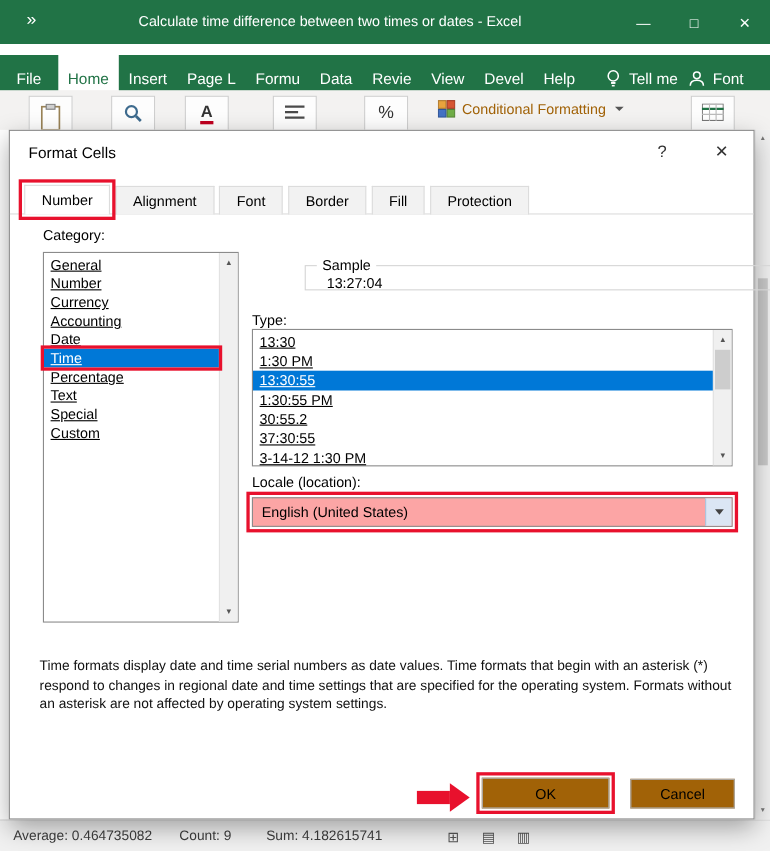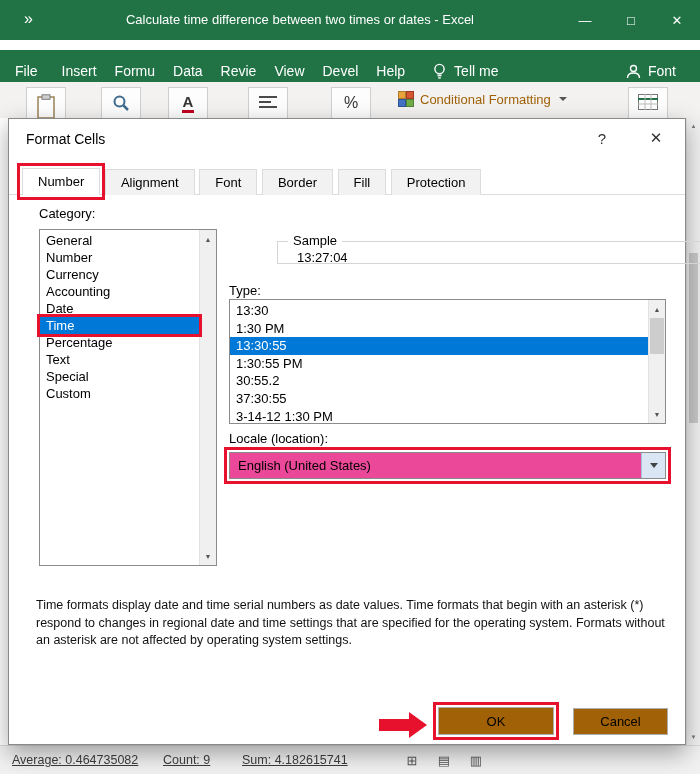--- a/index.html
+++ b/index.html
@@ -46,55 +46,55 @@
   .tabstrip { position:absolute; left:0; top:49px; width:100%; height:27px; border-bottom:1px solid #dcdcdc; padding-left:13px; }
   .dtab { display:inline-block; height:26px; line-height:25px; padding:0 15px; border:1px solid #dcdcdc; border-bottom:none; background:#f2f2f2; margin-right:1px; font-size:13px; position:relative; vertical-align:bottom; }
   .dtab.active { background:#fff; z-index:3; height:27px; }
   .red-outline { outline:3px solid var(--red); outline-offset:2px; }
 
   .cat-label { position:absolute; left:30px; top:87px; }
   .listbox { position:absolute; background:#fff; border:1px solid #8b8b8b; }
   .cat-list { left:30px; top:110px; width:178px; height:337px; }
   .type-list { left:220px; top:180px; width:437px; height:125px; }
   .items { position:absolute; left:0; top:2px; right:17px; }
-  .litem { height:17px; line-height:17px; padding-left:6px; font-size:13px; white-space:nowrap; overflow:hidden; }
+  .litem { height:17px; line-height:17px; padding-left:6px; font-size:13px; white-space:nowrap; overflow:hidden;text-decoration:underline; }
   .type-list .litem { height:17.6px; line-height:17.6px; }
   .litem.selected { background:var(--blue); color:#fff; position:relative; z-index:4; }
   .litem.time-red { outline:3px solid var(--red); }
 
   .vscroll { position:absolute; right:0; top:0; bottom:0; width:17px; background:#f0f0f0; border-left:1px solid #e2e2e2; }
   .scroll-arrow { position:absolute; left:0; width:16px; height:16px; font-size:7px; color:#555; display:flex; align-items:center; justify-content:center; }
   .scroll-arrow.up { top:1px; } .scroll-arrow.down { bottom:1px; }
   .scroll-thumb { position:absolute; left:1px; width:14px; background:#cdcdcd; top:18px; height:36px; }
 
   .sample-group { position:absolute; left:220px; top:122px; width:437px; height:23px; border:1px solid #d5d5d5;margin-left:48px; }
   .group-label { position:absolute; left:10px; top:-9px; background:#fff; padding:0 5px; font-size:13px; }
   .sample-value { position:absolute; left:19px; top:8px; font-size:13px; }
 
   .type-label { position:absolute; left:220px; top:164px; }
   .locale-label { position:absolute; left:220px; top:312px; }
 
-  .combo { position:absolute; left:220px; top:333px; width:437px; height:27px; border:1px solid #8b8b8b; background:#ec4899; }
+  .combo { position:absolute; left:220px; top:333px; width:437px; height:27px; border:1px solid #8b8b8b; background:#fca5a5; }
   .combo-value { position:absolute; left:8px; top:5px; }
   .combo-btn { position:absolute; right:0; top:0; width:24px; height:100%; background:#dbe6f4; border-left:1px solid #aac0da; display:flex; align-items:center; justify-content:center; }
   .tri-down { width:0; height:0; border-left:4px solid transparent; border-right:4px solid transparent; border-top:5px solid #444; }
 
   .description { position:absolute; left:27px; top:478px; width:633px; font-size:12.5px; line-height:17.5px; color:#111; }
 
   .annot-arrow { position:absolute; left:370px; top:593px; width:52px; height:26px; display:flex; align-items:center; }
   .shaft { display:block; width:30px; height:12px; background:var(--red); }
   .head { display:block; width:0; height:0; border-top:13px solid transparent; border-bottom:13px solid transparent; border-left:18px solid var(--red); }
 
   .btn { position:absolute; height:27px; background:#a16207; border:1px solid #adadad; font-size:13px; font-family:inherit; color:#000; }
   .btn.ok { left:429px; top:588px; width:116px; height:28px; }
   .btn.cancel { left:564px; top:589px; width:95px; }
 
   
   .statusbar { position:absolute; left:0; top:745px; width:700px; height:29px; background:#f1f1f1; border-top:1px solid #dadada; font-size:12.5px; color:#3d3d3d; }
-  .stat { position:absolute; top:7px; white-space:nowrap;text-decoration:underline; }
+  .stat { position:absolute; top:7px; white-space:nowrap; }
   .stat.avg { left:12px; } .stat.count { left:163px; } .stat.sum { left:242px; }
   .view-btns { position:absolute; left:403px; top:0; height:100%; display:flex; align-items:center; gap:14px; }
   .view-btns span { width:18px; text-align:center; font-size:13px; color:#555; }
 </style>
 </head>
 <body>
 
 <div class="screen">
 
   <header class="titlebar">
@@ -102,21 +102,23 @@
     <span class="win-title">Calculate time difference between two times or dates  -  Excel</span>
     <div class="win-controls">
       <span class="win-btn">—</span>
       <span class="win-btn">□</span>
       <span class="win-btn">✕</span>
     </div>
   </header>
 
   <nav class="menubar">
     <span class="menu-item first">File</span>
+    <span class="menu-item active">Home</span>
     <span class="menu-item">Insert</span>
+    <span class="menu-item">Page L</span>
     <span class="menu-item">Formu</span>
     <span class="menu-item">Data</span>
     <span class="menu-item">Revie</span>
     <span class="menu-item">View</span>
     <span class="menu-item">Devel</span>
     <span class="menu-item">Help</span>
     <span class="tellme">
       <svg width="15" height="17" viewBox="0 0 15 17">
           <circle cx="7.5" cy="6" r="4.6" fill="none" stroke="#fff" stroke-width="1.4"></circle>
           <rect x="5.5" y="11.5" width="4" height="1.8" fill="#fff"></rect>

